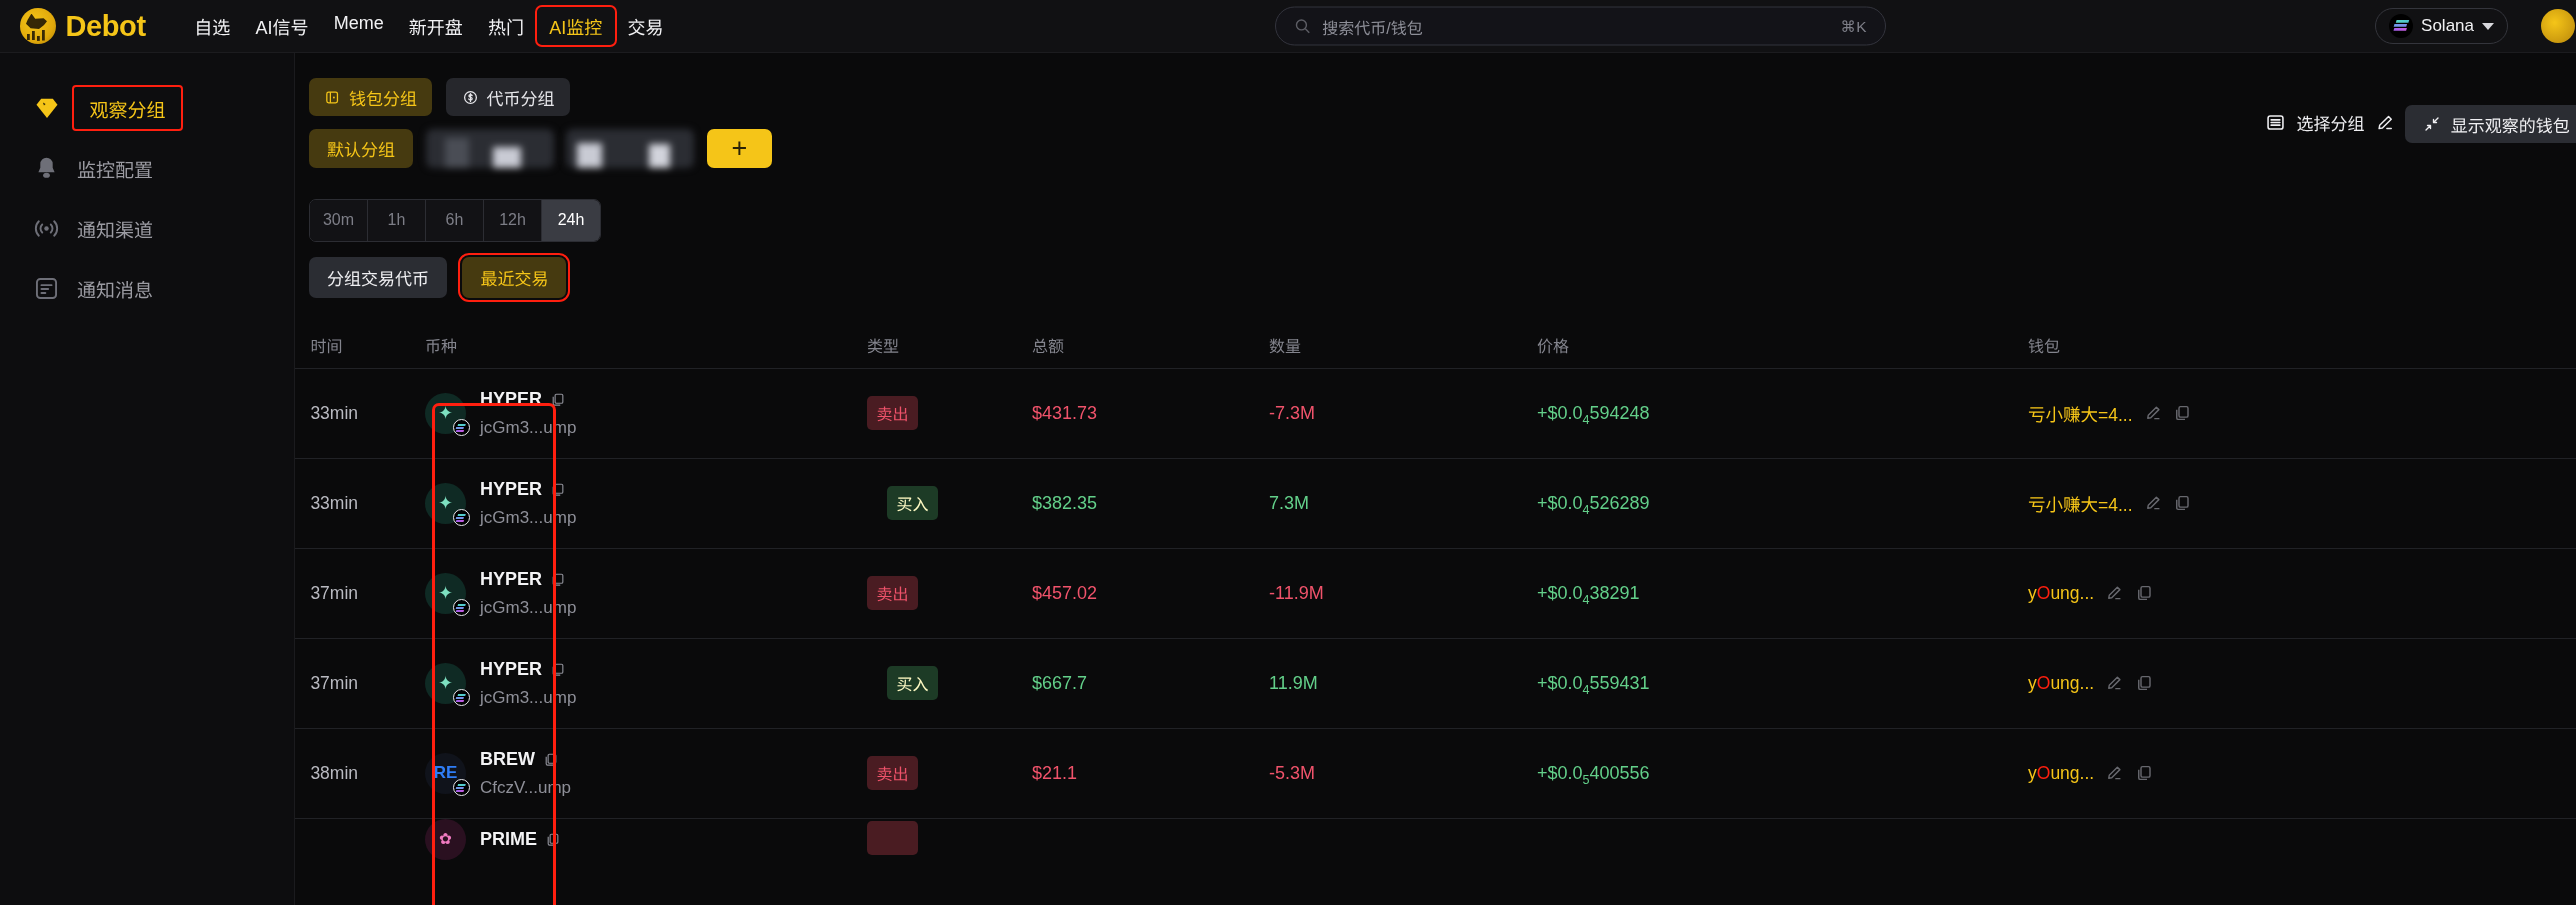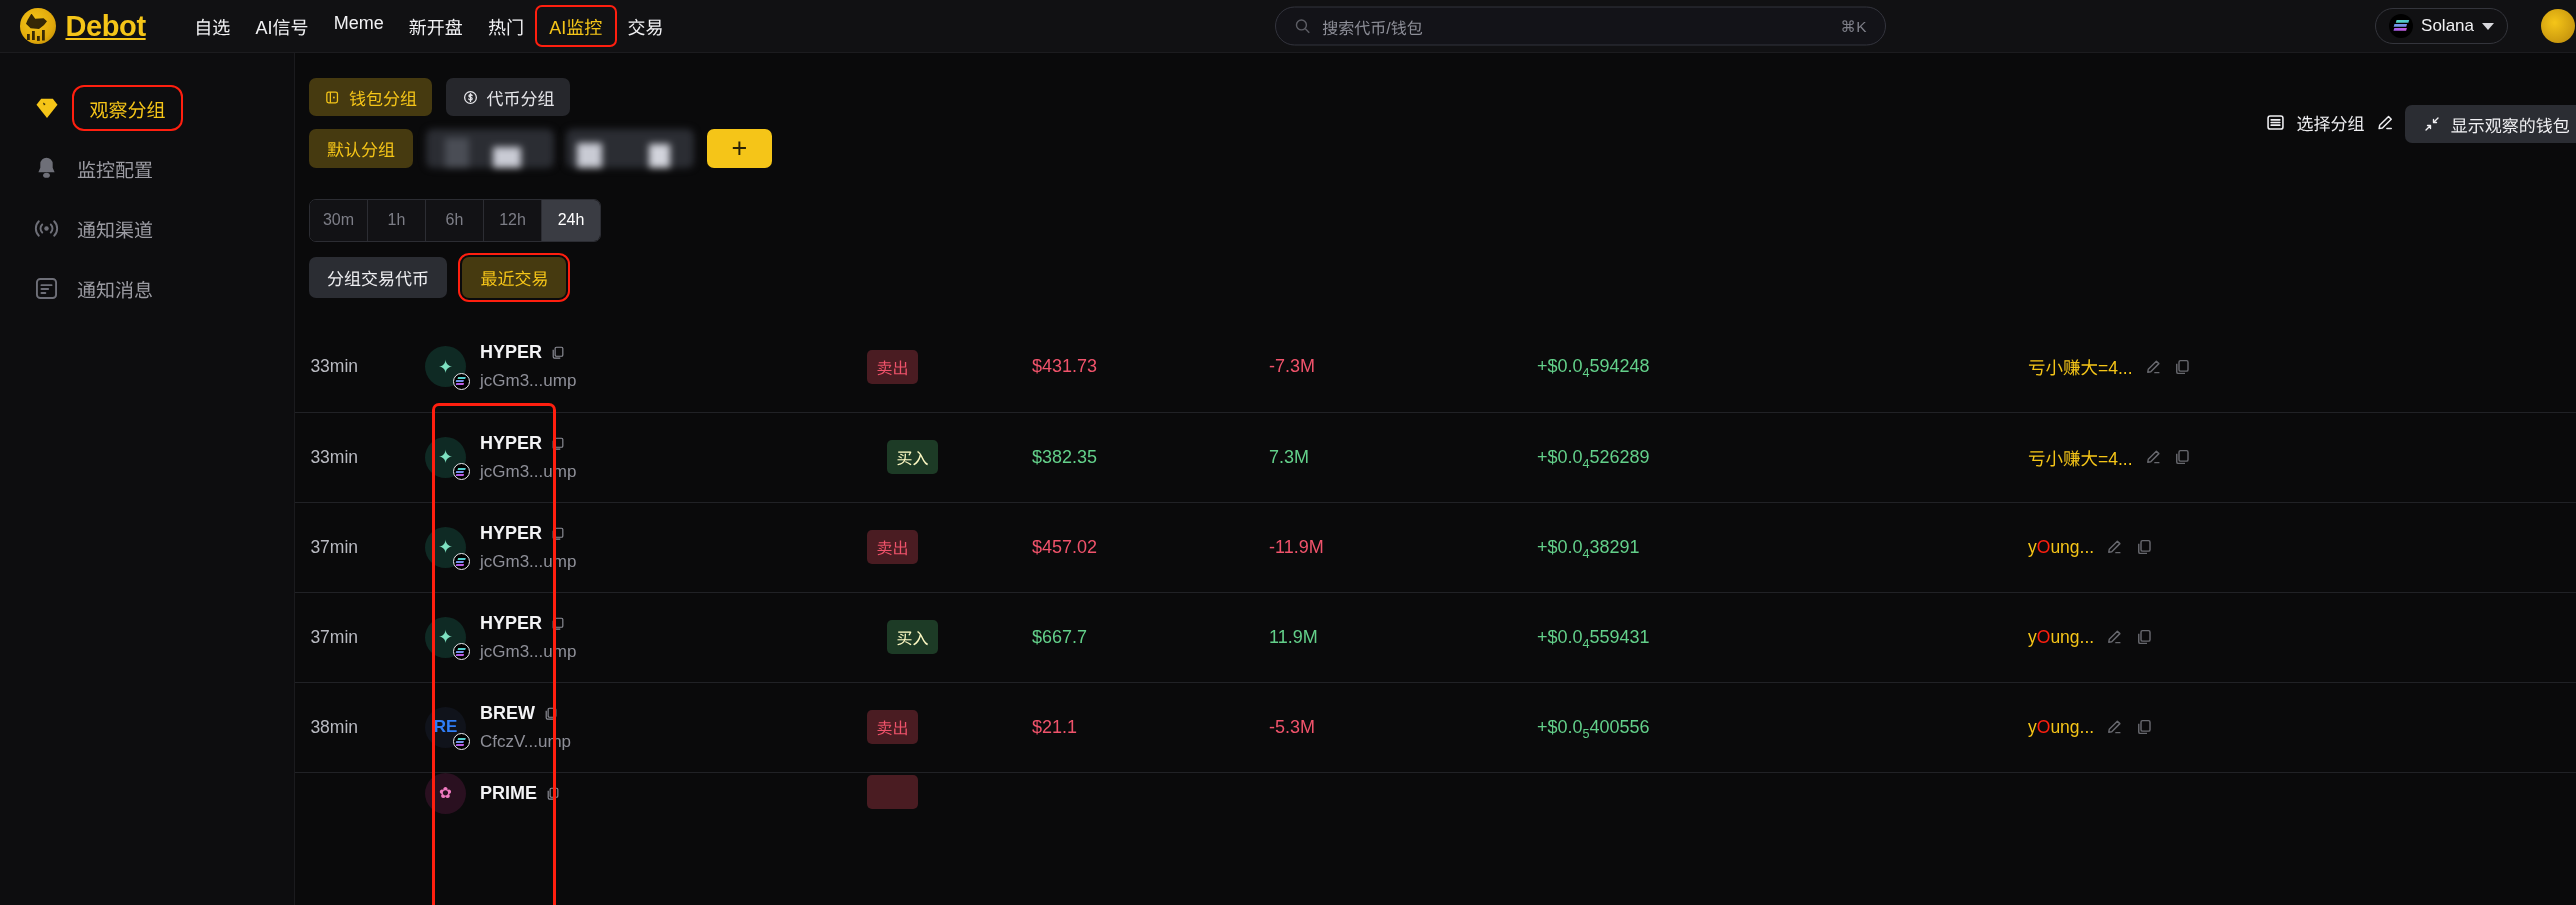--- a/index.html
+++ b/index.html
@@ -38,21 +38,21 @@
     content: ""; position: absolute; left: 7.7px; bottom: 3.5px;
     width: 21px; height: 10.5px;
     background:
       linear-gradient(#1a1205,#1a1205) 0 4.2px/2.8px 6.3px no-repeat,
       linear-gradient(#1a1205,#1a1205) 4.9px 1.4px/2.8px 9px no-repeat,
       linear-gradient(#1a1205,#1a1205) 9.8px 5.6px/2.8px 4.9px no-repeat,
       linear-gradient(#1a1205,#1a1205) 14.7px 0px/2.8px 10.5px no-repeat;
     opacity:.85;
   }
   .brand-name {
-    font-size: 29px; font-weight: 700; color: #f5c518; letter-spacing: -0.4px; text-decoration: underline;
+    font-size: 29px; font-weight: 700; color: #f5c518; letter-spacing: -0.4px;
   }
   .nav { display: flex; gap: 0; margin-left: 36px; }
   .nav-item {
     font-size: 18px; color: #f2f2f4; padding: 6.3px 12.6px;
     cursor: pointer; white-space: nowrap; position: relative; border-radius: 4.2px;
   }
   .nav-item.active-hl {
     color: #f5c518;
     outline: 2.8px solid #ff1f0f;
     outline-offset: -0.7px;
@@ -102,21 +102,21 @@
     border-right: 0.7px solid #1b1b1e; padding-top: 25px;
   }
   .side-item {
     display: flex; align-items: center; gap: 15.4px;
     padding: 0 0 0 32px; height: 60px; cursor: pointer; position: relative;
   }
   .side-ico { width: 29.5px; height: 29.5px; flex: none; display:flex; align-items:center; justify-content:center; }
   .side-label { font-size: 19px; color: #9b9ba2; white-space: nowrap; }
   .side-item.active .side-label { color: #f5c518; }
   .side-item.boxed .side-label {
-    outline: 2.8px solid #ff1f0f; border-radius: 10px;
+    outline: 2.8px solid #ff1f0f; border-radius: 2px;
     padding: 7.7px 15.4px; margin-left: -2.8px;
   }
 
   
   .main { flex: 1; position: relative; padding: 25px 0 0 0; min-width: 0; }
 
   .chipbar { display: flex; align-items: center; gap: 14px; padding-left: 14px; }
   .chip {
     display: flex; align-items: center; gap: 7.7px;
     height: 38px; padding: 0 15.4px; border-radius: 7px;
@@ -401,20 +401,29 @@
       </div>
     </div>
 
     <div class="subtabs">
       <div class="subtab grey">分组交易代币</div>
       <div class="subtab gold boxed">最近交易</div>
     </div>
 
     <div class="table clip-table">
 
+      <div class="thead">
+        <div class="c-time th">时间</div>
+        <div class="c-token th">币种</div>
+        <div class="c-type th">类型</div>
+        <div class="c-total th">总额</div>
+        <div class="c-amount th">数量</div>
+        <div class="c-price th">价格</div>
+        <div class="c-wallet th">钱包</div>
+      </div>
 
       <div class="trow">
         <div class="c-time"><span class="time-val">33min</span></div>
         <div class="c-token">
           <div class="tokcell">
             <div class="tok-ico" style="background:#0f2a24;color:#7de0c0">✦<span class="chainbadge"></span></div>
             <div class="tok-texts">
               <div class="tok-sym">
                   <span>HYPER</span>
                 <svg width="15.4" height="15.4" viewBox="0 0 24 24" fill="none" stroke="#8e8f98" stroke-width="1.8">

